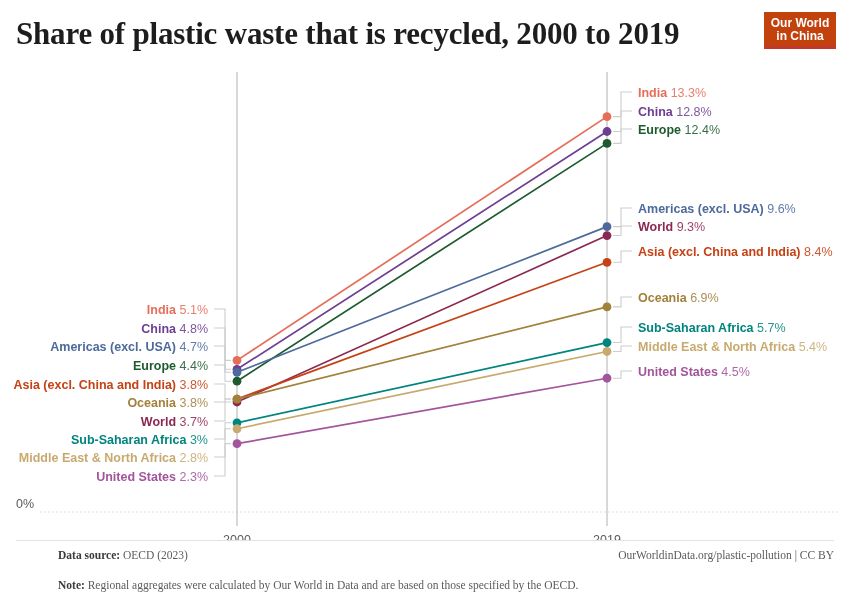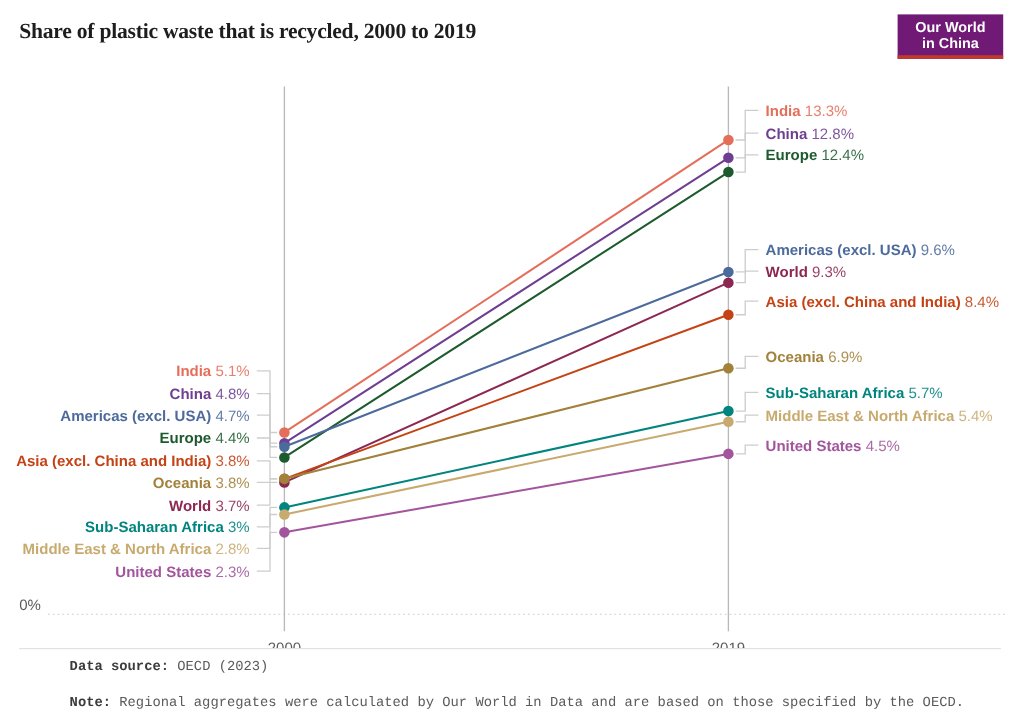--- a/index.html
+++ b/index.html
@@ -10,27 +10,27 @@
     color:#1d3d63;
     overflow:hidden;
     position:relative;
   }
   #root{position:absolute;inset:0;}
 
   
   .title{
     position:absolute;left:16px;top:16px;
     font-family:"Liberation Serif", serif;
-    font-size:18px;font-weight:700;color:#1d1d1d;
+    font-size:31px;font-weight:700;color:#1d1d1d;
     letter-spacing:-0.2px;white-space:nowrap;
   }
   .owid-logo{
     position:absolute;right:14px;top:12px;
-    width:88px;
-    background:#701a75;
+    width:72px;
+    background:#c2410c;
     padding:5px 6px 0 6px;
     box-sizing:border-box;
     border-bottom:3px solid #c0392b;
   }
   .owid-logo .l1,.owid-logo .l2{
     color:#fff;font-size:12px;font-weight:700;
     line-height:13px;text-align:center;
     font-family:"Liberation Sans", sans-serif;
   }
   .owid-logo .l2{margin-bottom:3px;}
@@ -38,21 +38,21 @@
   
   #chart{position:absolute;left:0;top:0;}
 
   
   .footer-rule{
     position:absolute;left:16px;right:16px;top:540px;
     height:1px;background:#e2e2e2;
   }
   .foot{
     position:absolute;font-size:11.5px;color:#5b5b5b;
-    font-family:Liberation Mono, monospace;
+    font-family:Liberation Serif, serif;
     padding-left:42px;
   }
   .foot b{color:#3b3b3b;font-weight:700;}
   .foot-src{left:16px;top:549px;}
   .foot-url{right:16px;top:549px;text-align:right;}
   .foot-note{left:16px;top:579px;}
 
   .axis-label{
     font-family:"Liberation Sans", sans-serif;
     font-size:12.5px;fill:#5b5b5b;
@@ -215,19 +215,20 @@
       </g>
     </svg>
 
   <div class="footer-rule"></div>
 
   <div class="foot foot-src">
     <b>Data source:</b>
     <span>OECD (2023)</span>
   </div>
 
+  <div class="foot foot-url">OurWorldinData.org/plastic-pollution | CC BY</div>
 
   <div class="foot foot-note">
     <b>Note:</b>
     <span>Regional aggregates were calculated by Our World in Data and are based on those specified by the OECD.</span>
   </div>
 
 </div>
 
 </body></html>

